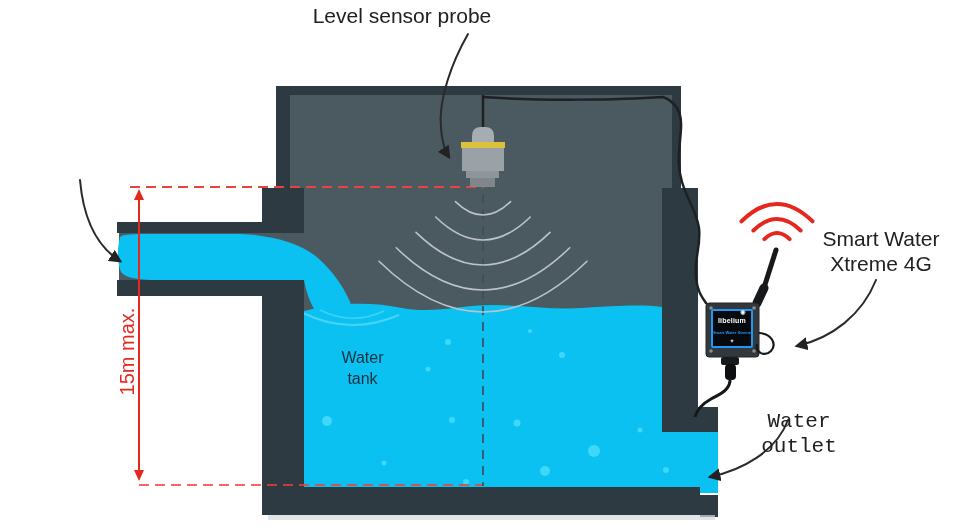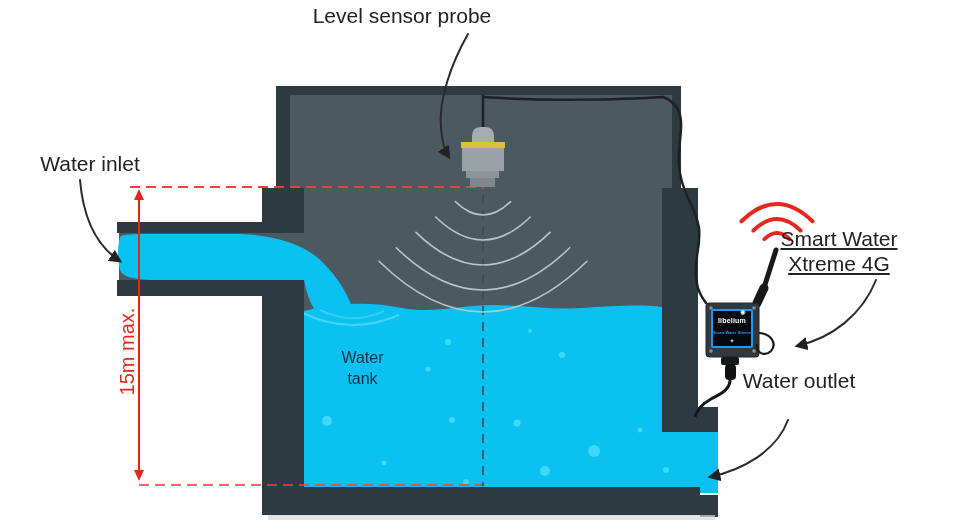--- a/index.html
+++ b/index.html
@@ -156,25 +156,24 @@
 
     <g>
       <path class="arrow" marker-end="url(#ah)" d="M 468,34 C 452,62 438,100 441,128 C 442,142 445,151 449,157"></path>
       <path class="arrow" marker-end="url(#ah)" d="M 80,180 C 83,215 95,245 120,261"></path>
       <path class="arrow" marker-end="url(#ah)" d="M 876,280 C 862,315 832,338 797,346"></path>
       <path class="arrow" marker-end="url(#ah)" d="M 788,420 C 776,452 742,470 710,477"></path>
     </g>
   </svg>
 
   <div class="lbl" style="left:297px;top:4px;width:210px;">Level sensor probe</div>
-  <div class="lbl" style="left:25px;top:152px;width:130px;">Water inlet</div>
   <div class="lbl-red" style="left:77px;top:340px;width:100px;">15m max.</div>
   <div class="lbl-tank" style="left:300px;top:348px;width:125px;">Water
 tank</div>
-  <div class="lbl" style="left:764px;top:227px;width:150px;text-decoration:underline;">Smart Water
+  <div class="lbl" style="left:806px;top:227px;width:150px;">Smart Water
 Xtreme 4G</div>
-  <div class="lbl" style="left:724px;top:369px;width:150px;">Water outlet</div>
+  <div class="lbl" style="left:724px;top:410px;width:150px;font-family:Liberation Mono, monospace;">Water outlet</div>
 
   <div class="dev-fly">✺</div>
   <div class="dev-brand">libelium</div>
   <div class="dev-model">Smart Water Xtreme</div>
   <div class="dev-emblem">✦</div>
 </div>
 
 </body></html>

